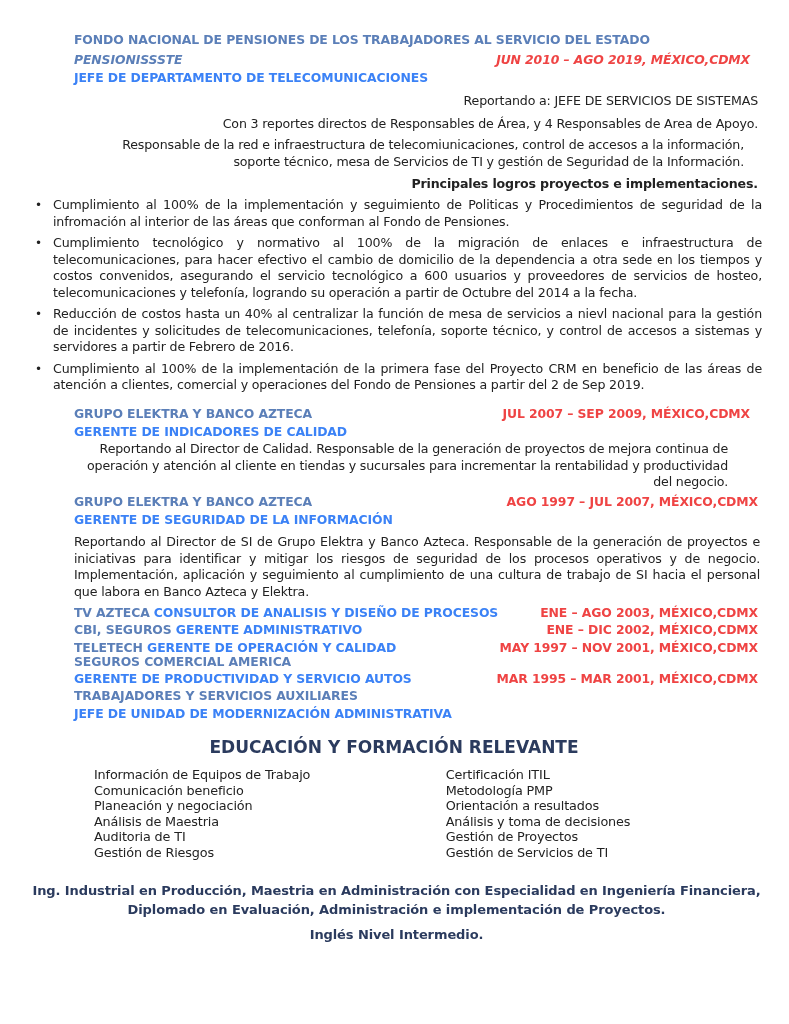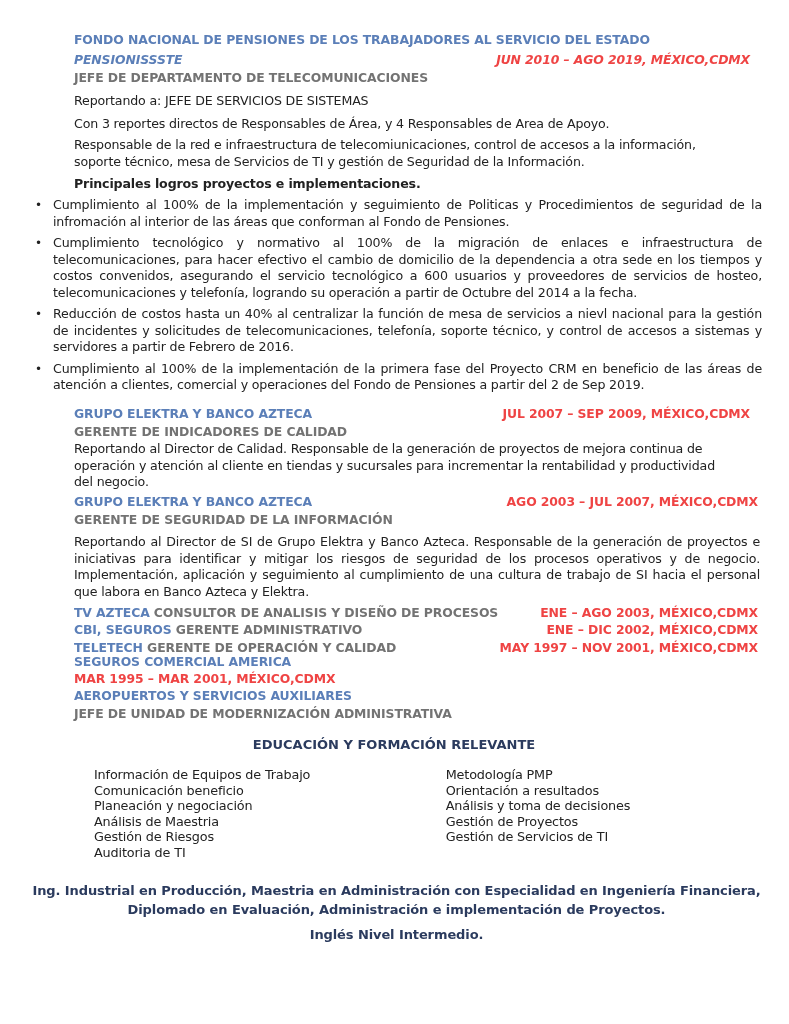--- a/index.html
+++ b/index.html
@@ -3,33 +3,33 @@
 <meta charset="utf-8">
 <style>
   html, body { margin: 0; padding: 0; background: #ffffff; }
   body {
     width: 789px; height: 1024px; position: relative; overflow: hidden;
     font-family: "DejaVu Sans", "Liberation Sans", sans-serif;
     color: #1a1a1a;
   }
   .page { position: absolute; left: 34px; top: 0; width: 724px; }
   .blue { color: #5b7fb8; font-weight: bold; font-size: 12.4px; letter-spacing: -0.1px; }
-  .black-b { color: #737373; font-weight: bold; font-size: 12.4px; letter-spacing: -0.1px; }
+  .black-b { color: #3b82f6; font-weight: bold; font-size: 12.4px; letter-spacing: -0.1px; }
   .date { color: #ef4444; font-weight: bold; font-size: 12.4px; letter-spacing: -0.1px; white-space: nowrap; }
   .row { display: flex; justify-content: space-between; align-items: baseline; }
-  .body-t { font-size: 12.6px; line-height: 16.5px; color: #222; letter-spacing: -0.15px; }
+  .body-t { font-size: 12.6px; line-height: 16.5px; color: #222; letter-spacing: -0.15px; text-align: right; }
   .just { text-align: justify; }
   .abs { position: absolute; left: 12px; right: 0; margin-left: 28px; }
   ul.ach { margin: 0; padding: 0; list-style: none; }
   ul.ach li { position: relative; padding-left: 19px; margin-bottom: 5px; }
   ul.ach li .bullet { position: absolute; left: 1px; top: 0; font-size: 12px; }
   .skills { position: absolute; top: 767px; left: 60px; width: 600px; display: flex; }
   .skills .col { width: 354px; font-size: 12.8px; line-height: 15.6px; color: #222; letter-spacing: -0.15px; }
   .skills .col2 { width: 250px; }
-  .edu-title { position: absolute; top: 737px; left: 0; width: 720px; text-align: center; color: #2b3b5e; font-weight: bold; font-size: 13px; }
+  .edu-title { position: absolute; top: 737px; left: 0; width: 720px; text-align: center; color: #2b3b5e; font-weight: bold; font-size: 17px; }
   .degree { position: absolute; left: -10px; width: 745px; text-align: center; color: #2b3b5e; font-weight: bold; font-size: 13px; line-height: 18px; letter-spacing: -0.1px; }
 </style>
 </head>
 <body>
 
 <div class="page">
 
   <div class="abs blue" style="top:32px;">FONDO NACIONAL DE PENSIONES DE LOS TRABAJADORES AL SERVICIO DEL ESTADO</div>
   <div class="abs row" style="top:52px; right:8px;font-style:italic;">
     <span class="blue">PENSIONISSSTE</span>
@@ -51,58 +51,60 @@
 
   <div class="abs row" style="top:406px; right:8px;">
     <span class="blue">GRUPO ELEKTRA Y BANCO AZTECA</span>
     <span class="date">JUL 2007 – SEP 2009, MÉXICO,CDMX</span>
   </div>
   <div class="abs black-b" style="top:424px;">GERENTE DE INDICADORES DE CALIDAD</div>
   <div class="abs body-t" style="top:441px; right:30px;">Reportando al Director de Calidad. Responsable de la generación de proyectos de mejora continua de operación y atención al cliente en tiendas y sucursales para incrementar la rentabilidad y productividad del negocio.</div>
 
   <div class="abs row" style="top:494px; right:0px;">
     <span class="blue">GRUPO ELEKTRA Y BANCO AZTECA</span>
-    <span class="date">AGO 2003 – JUL 2007, MÉXICO,CDMX</span>
+    <span class="date">AGO 1997 – JUL 2007, MÉXICO,CDMX</span>
   </div>
   <div class="abs black-b" style="top:512px;">GERENTE DE SEGURIDAD DE LA INFORMACIÓN</div>
   <div class="abs body-t just" style="top:534px; right:-2px;">Reportando al Director de SI de Grupo Elektra y Banco Azteca. Responsable de la generación de proyectos e iniciativas para identificar y mitigar los riesgos de seguridad de los procesos operativos y de negocio. Implementación, aplicación y seguimiento al cumplimiento de una cultura de trabajo de SI hacia el personal que labora en Banco Azteca y Elektra.</div>
 
   <div class="abs row" style="top:602px; right:0px;">
     <span><span class="blue">TV AZTECA </span><span class="black-b"> CONSULTOR DE ANALISIS Y DISEÑO DE PROCESOS</span></span>
     <span class="date">ENE – AGO 2003, MÉXICO,CDMX</span>
   </div>
   <div class="abs row" style="top:619px; right:0px;">
     <span><span class="blue">CBI, SEGUROS</span><span class="black-b"> GERENTE ADMINISTRATIVO</span></span>
     <span class="date">ENE – DIC 2002, MÉXICO,CDMX</span>
   </div>
   <div class="abs row" style="top:637px; right:0px;">
     <span><span class="blue">TELETECH</span><span class="black-b"> GERENTE DE OPERACIÓN Y CALIDAD</span></span>
     <span class="date">MAY 1997 – NOV 2001, MÉXICO,CDMX</span>
   </div>
   <div class="abs blue" style="top:654px;">SEGUROS COMERCIAL AMERICA</div>
   <div class="abs row" style="top:671px; right:0px;">
+    <span class="black-b">GERENTE DE PRODUCTIVIDAD Y SERVICIO AUTOS</span>
     <span class="date">MAR 1995 – MAR 2001, MÉXICO,CDMX</span>
   </div>
-  <div class="abs blue" style="top:688px;">AEROPUERTOS Y SERVICIOS AUXILIARES</div>
+  <div class="abs blue" style="top:688px;">TRABAJADORES Y SERVICIOS AUXILIARES</div>
   <div class="abs row" style="top:706px; right:0px;">
     <span class="black-b">JEFE DE UNIDAD DE MODERNIZACIÓN ADMINISTRATIVA</span>
   </div>
 
   <div class="edu-title">EDUCACIÓN Y FORMACIÓN RELEVANTE</div>
 
   <div class="skills">
     <div class="col">
       <div>Información de Equipos de Trabajo</div>
       <div>Comunicación beneficio</div>
       <div>Planeación y negociación</div>
       <div>Análisis de Maestria</div>
+      <div>Auditoria de TI</div>
       <div>Gestión de Riesgos</div>
-      <div>Auditoria de TI</div>
     </div>
     <div class="col col2">
+      <div>Certificación ITIL</div>
       <div>Metodología PMP</div>
       <div>Orientación a resultados</div>
       <div>Análisis y toma de decisiones</div>
       <div>Gestión de Proyectos</div>
       <div>Gestión de Servicios de TI</div>
     </div>
   </div>
 
   <div class="degree" style="top:882px;">Ing. Industrial en Producción, Maestria en Administración con Especialidad en Ingeniería Financiera,</div>
   <div class="degree" style="top:901px;">Diplomado en Evaluación, Administración e implementación de Proyectos.</div>

